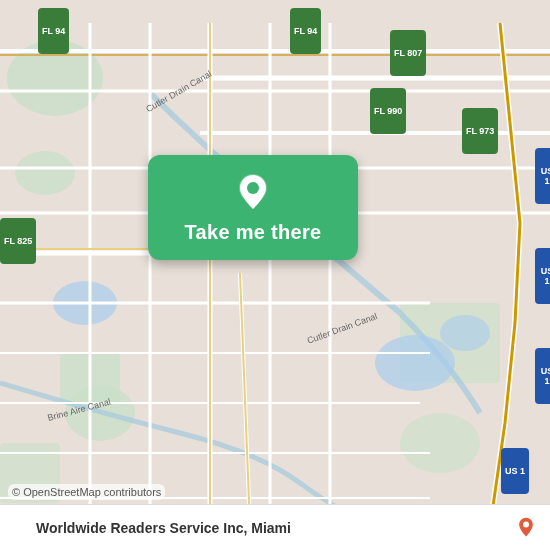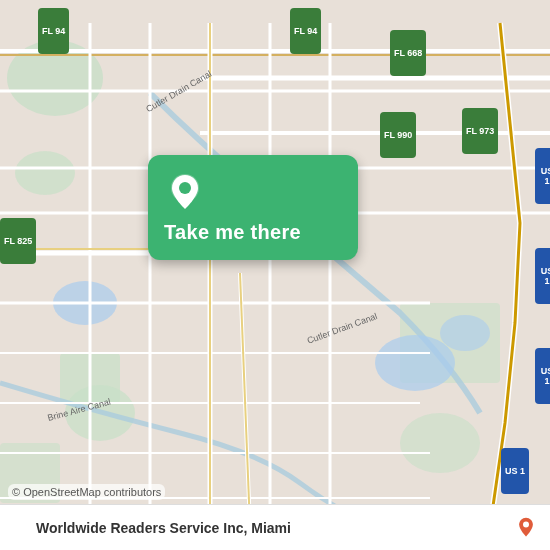--- a/index.html
+++ b/index.html
@@ -87,21 +87,21 @@
       position: absolute;
       top: 155px;
       left: 148px;
       width: 210px;
       background: #3cb371;
       border-radius: 12px;
       padding: 16px;
       z-index: 20;
       display: flex;
       flex-direction: column;
-      align-items: flex-start;
+      align-items: center;
       box-shadow: 0 4px 12px rgba(0,0,0,0.3);
       cursor: pointer;
     }
 
     #pin-icon {
       width: 42px;
       height: 42px;
       margin-bottom: 8px;
     }
 
@@ -189,22 +189,22 @@
     <path d="M240 250 L250 504" stroke="white" stroke-width="4" fill="none"></path>
     <path d="M240 250 L250 504" stroke="#e8d080" stroke-width="2" fill="none"></path>
 
     <text x="155" y="85" font-size="9" fill="#666" transform="rotate(-30,160,100)">Cutler Drain Canal</text>
     <text x="310" y="310" font-size="9" fill="#666" transform="rotate(-20,340,320)">Cutler Drain Canal</text>
     <text x="50" y="390" font-size="9" fill="#666" transform="rotate(-15,80,400)">Brine Aire Canal</text>
   </svg>
 
   <div class="shield shield-green" style="top:8px;left:38px;">FL 94</div>
   <div class="shield shield-green" style="top:8px;left:290px;">FL 94</div>
-  <div class="shield shield-green" style="top:30px;left:390px;">FL 668</div>
-  <div class="shield shield-green" style="top:88px;left:380px;margin-top:24px;">FL 990</div>
+  <div class="shield shield-green" style="top:30px;left:390px;">FL 807</div>
+  <div class="shield shield-green" style="top:88px;left:370px;">FL 990</div>
   <div class="shield shield-green" style="top:108px;left:462px;">FL 973</div>
   <div class="shield shield-blue" style="top:148px;left:490px;">US 1</div>
   <div class="shield shield-green" style="top:218px;left:0;">FL 825</div>
   <div class="shield shield-blue" style="top:248px;left:490px;">US 1</div>
   <div class="shield shield-blue" style="top:348px;left:490px;">US 1</div>
   <div class="shield shield-blue" style="top:448px;left:456px;">US 1</div>
 
   <div id="take-me-card">
 
     <svg id="pin-icon" viewBox="0 0 42 42" xmlns="http://www.w3.org/2000/svg">

